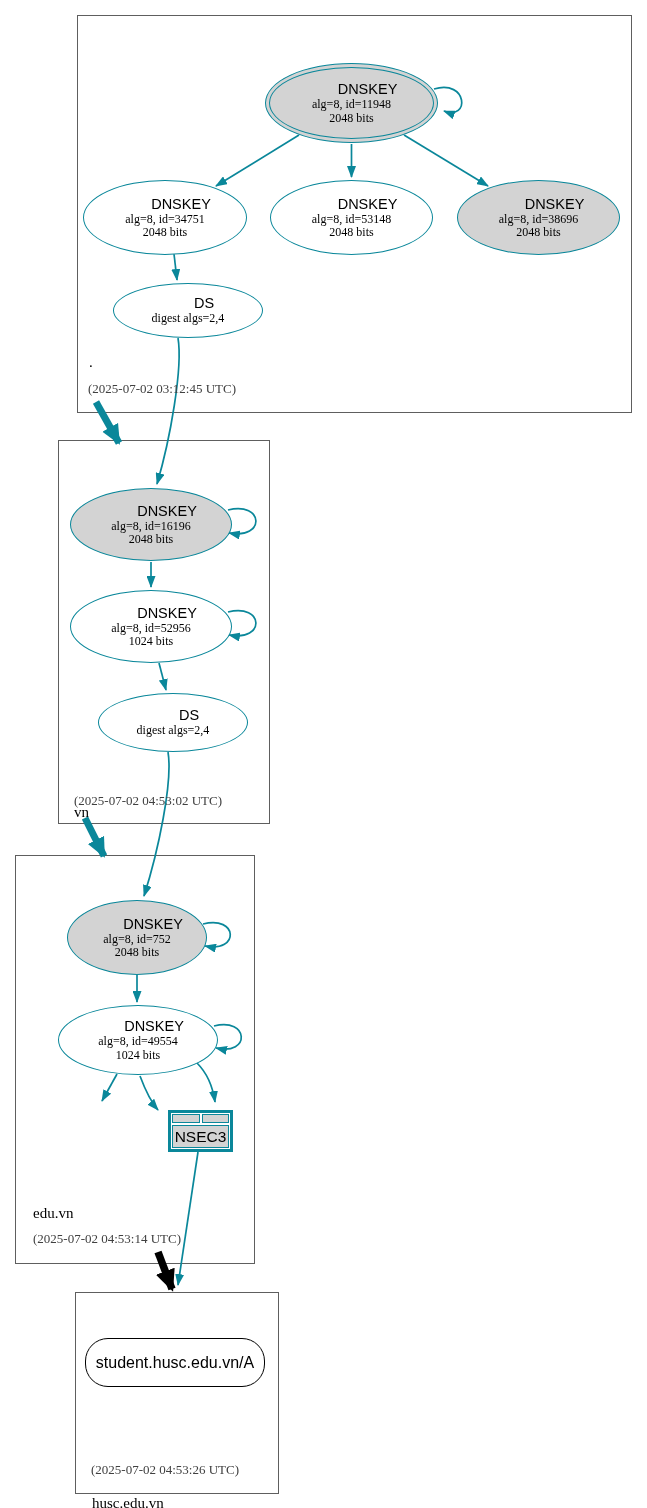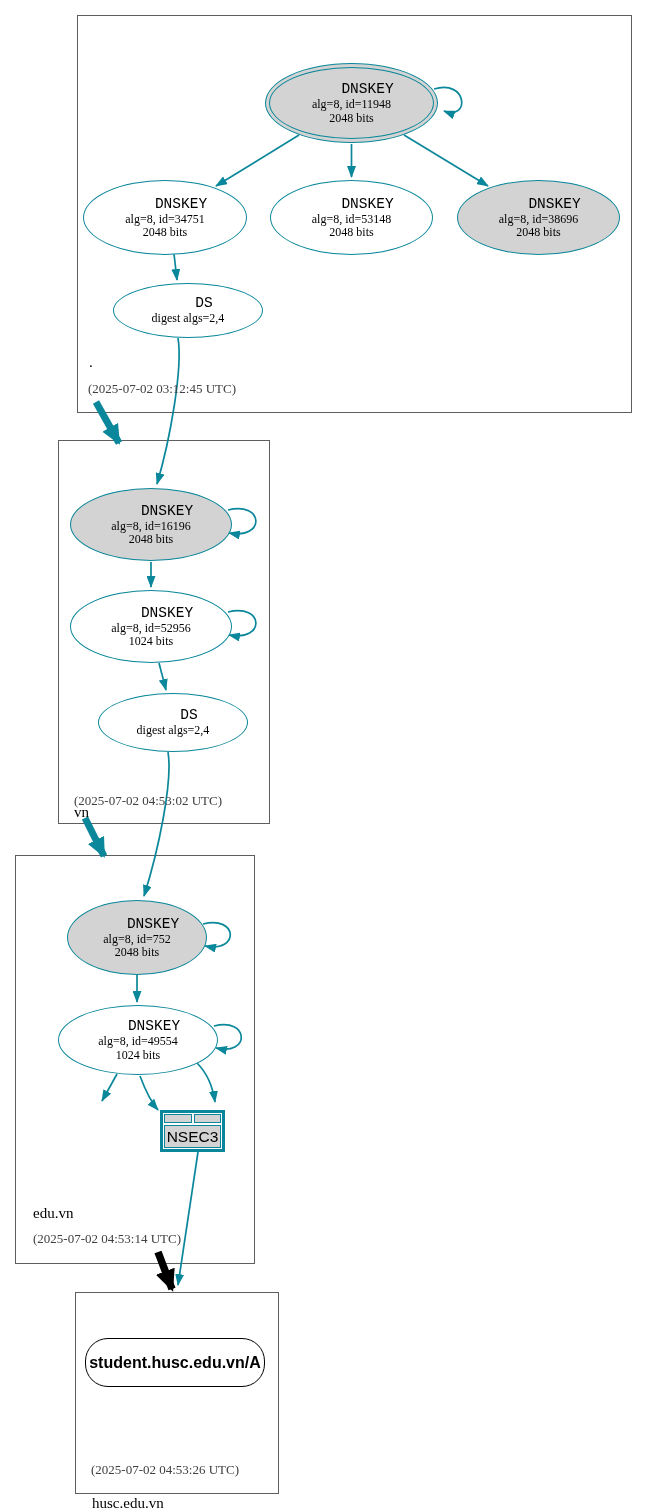--- a/index.html
+++ b/index.html
@@ -7,25 +7,25 @@
         font-family:"Liberation Serif",serif;}
   .zone-box{position:absolute;border:1px solid #5e5e5e;background:transparent;}
   svg.edges{position:absolute;left:0;top:0;z-index:2;}
   .node{position:absolute;z-index:3;display:flex;flex-direction:column;align-items:center;
         justify-content:center;text-align:center;color:#000;background:#fff;
         border:1.7px solid #0a879a;box-sizing:border-box;}
   .ellipse{border-radius:50%;}
   .gray{background:#d3d3d3;}
   .double::before{content:"";position:absolute;inset:3px;border:1.6px solid #0a879a;
         border-radius:50%;pointer-events:none;}
-  .nt{font-family:Liberation Mono, monospace;font-size:14.5px;line-height:17px;padding-left:32px;}
+  .nt{font-family:Liberation Sans, sans-serif;font-size:14.5px;line-height:17px;padding-left:32px;}
   .nd{font-family:"Liberation Serif",serif;font-size:12px;line-height:13.5px;}
   .rrset{border-radius:16px;font-family:"Liberation Sans",sans-serif;font-size:16px;}
   .rrset-a{border:1.9px solid #000;border-radius:23px;font-family:"Liberation Sans",sans-serif;
-        font-size:16px;font-weight:bold;}
+        font-size:16px;}
   .nsec3{position:absolute;z-index:3;box-sizing:border-box;border:3px solid #0a879a;
         background:#fff;padding:1px;display:flex;flex-direction:column;gap:2px;}
   .nsec3-top{display:flex;gap:2px;height:9px;}
   .nsec3-cell{flex:1;background:#d3d3d3;border:1.4px solid #0a879a;}
   .nsec3-body{flex:1;background:#d3d3d3;border:1.4px solid #0a879a;display:flex;
         align-items:center;justify-content:center;font-family:"Liberation Sans",sans-serif;
         font-size:15.5px;color:#000;line-height:1;}
   .zone-label{position:absolute;z-index:4;font-size:15px;color:#000;}
   .zone-ts{position:absolute;z-index:4;font-size:13px;color:#404040;}
 </style>
@@ -129,21 +129,21 @@
   <div class="node ellipse gray" style="left:67px;top:900px;width:140px;height:75px">
     <div class="nt">DNSKEY</div>
     <div class="nd">alg=8, id=752</div>
     <div class="nd">2048 bits</div>
   </div>
   <div class="node ellipse" style="left:58px;top:1005px;width:160px;height:70px">
     <div class="nt">DNSKEY</div>
     <div class="nd">alg=8, id=49554</div>
     <div class="nd">1024 bits</div>
   </div>
-  <div class="nsec3" style="left:160px;top:1110px;width:65px;height:42px">
+  <div class="nsec3" style="left:168px;top:1110px;width:65px;height:42px">
     <div class="nsec3-top">
       <div class="nsec3-cell"></div>
       <div class="nsec3-cell"></div>
     </div>
     <div class="nsec3-body">NSEC3</div>
   </div>
 
   <div class="node rrset-a" style="left:85px;top:1338px;width:180px;height:49px">
     <div>student.husc.edu.vn/A</div>
   </div>

